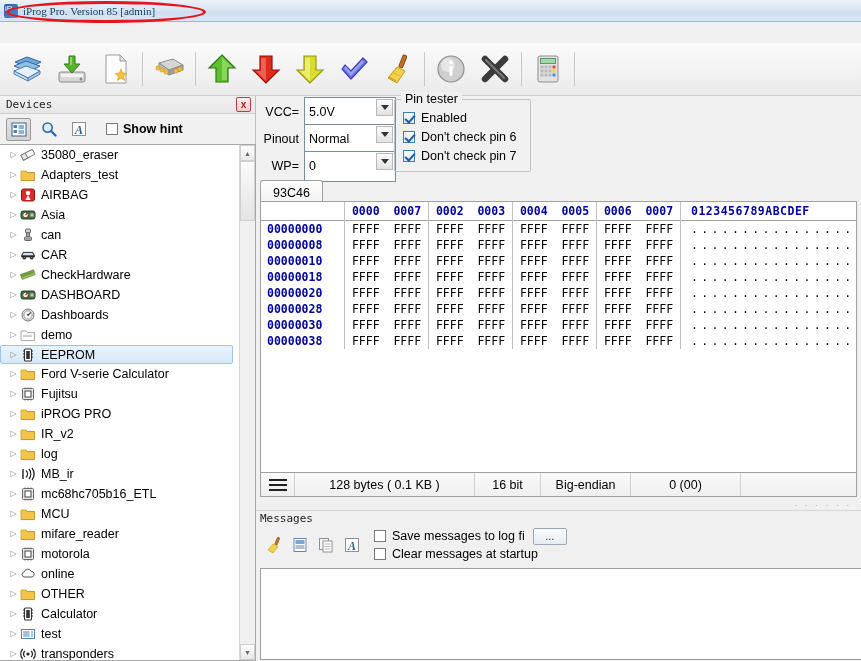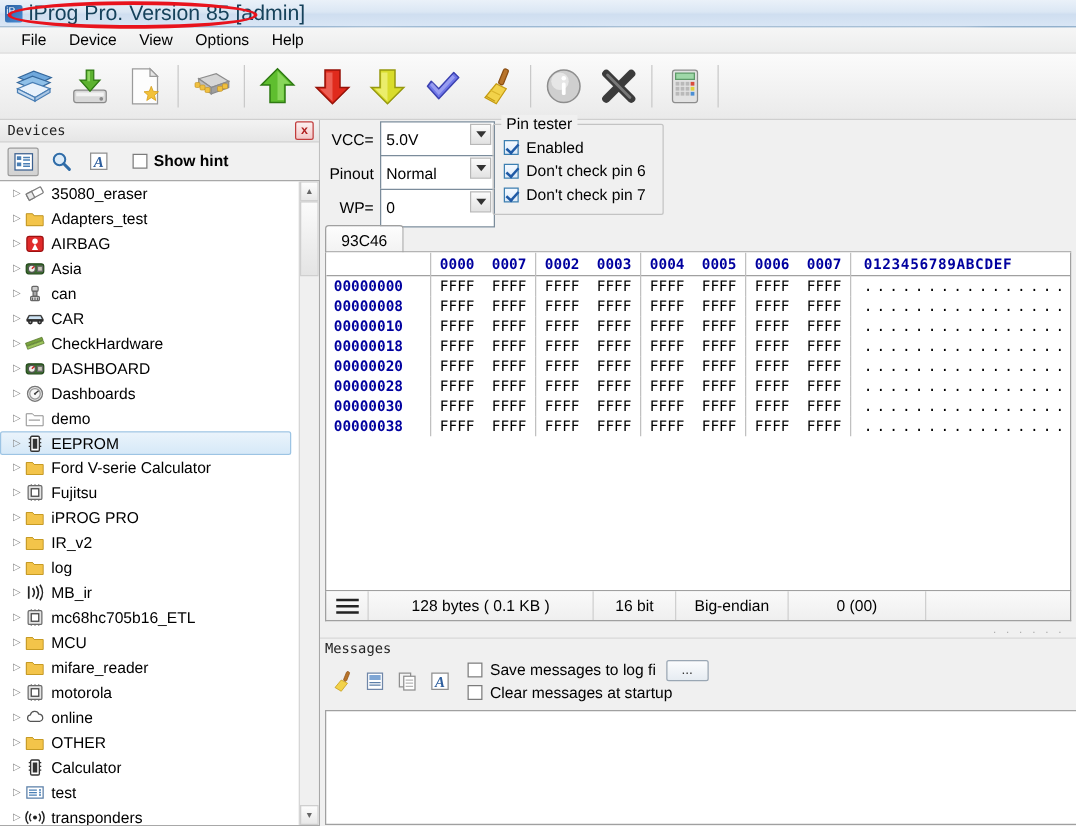--- a/index.html
+++ b/index.html
@@ -41,22 +41,22 @@
     background: linear-gradient(135deg,#2a5fa0,#4a8ed6);
     border-radius: 2px;
     position: relative;
     flex: 0 0 auto;
   }
   #app-mini-icon::after {
     content:"iP"; position:absolute; left:1px; top:0px;
     font-size:8px; color:#fff; font-family:"Liberation Sans",sans-serif;
   }
   #window-title {
-    font-size: 17px; color: #16425b; white-space: nowrap;
-    font-family: Liberation Sans, sans-serif;
+    font-size: 11px; color: #16425b; white-space: nowrap;
+    font-family: Liberation Serif, serif;
   }
 
   
   #title-annotation-ellipse {
     position: absolute; left: 6px; top: 1px; width: 200px; height: 22px;
     border: 3px solid #e8131d; border-radius: 50%;
     pointer-events: none; z-index: 50;
   }
 
   
@@ -345,27 +345,20 @@
 <div id="app-window">
 
   <div id="titlebar">
     <div class="tb-left">
       <div id="app-mini-icon"></div>
       <span id="window-title">iProg Pro. Version 85 [admin]</span>
     </div>
   </div>
   <div id="title-annotation-ellipse"></div>
 
-  <div id="menubar">
-    <div class="menu-item">File</div>
-    <div class="menu-item">Device</div>
-    <div class="menu-item">View</div>
-    <div class="menu-item">Options</div>
-    <div class="menu-item">Help</div>
-  </div>
 
   <div id="toolbar">
 
     <div class="tb-btn">
       <span>
         <svg width="34" height="32" viewBox="0 0 34 32">
           <path d="M4 9 L16 4 L30 9 L18 15 Z" fill="#6fa8dc" stroke="#35689c" stroke-width="1"></path>
           <path d="M3 13 L15 8 L29 13 L17 19 Z" fill="#8fc0e8" stroke="#35689c" stroke-width="1"></path>
           <path d="M3 18 L15 13 L29 18 L17 25 Z" fill="#e9f2fb" stroke="#4a7fb5" stroke-width="1"></path>
           <path d="M3 18 L3 21 L17 28 L17 25 Z" fill="#c9dcf0" stroke="#4a7fb5" stroke-width="1"></path>

